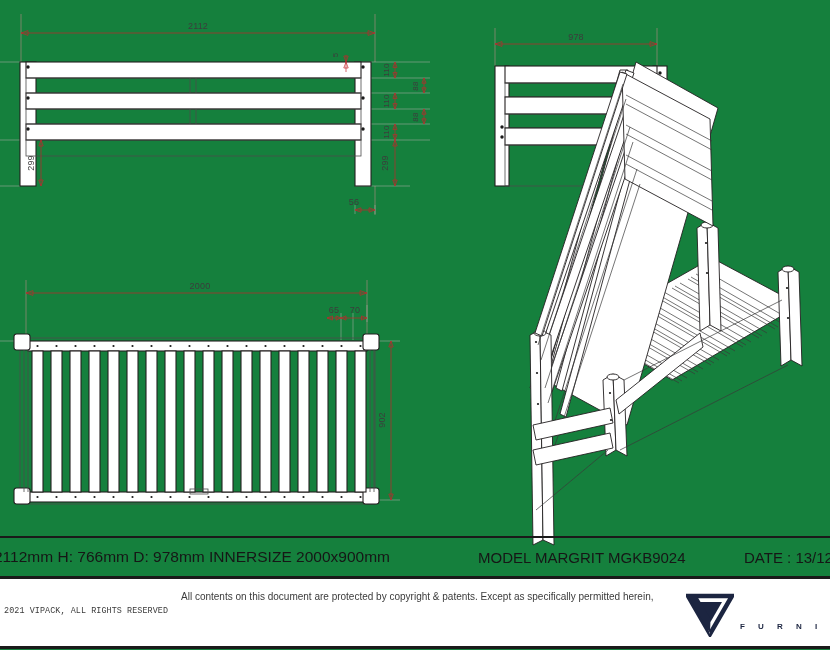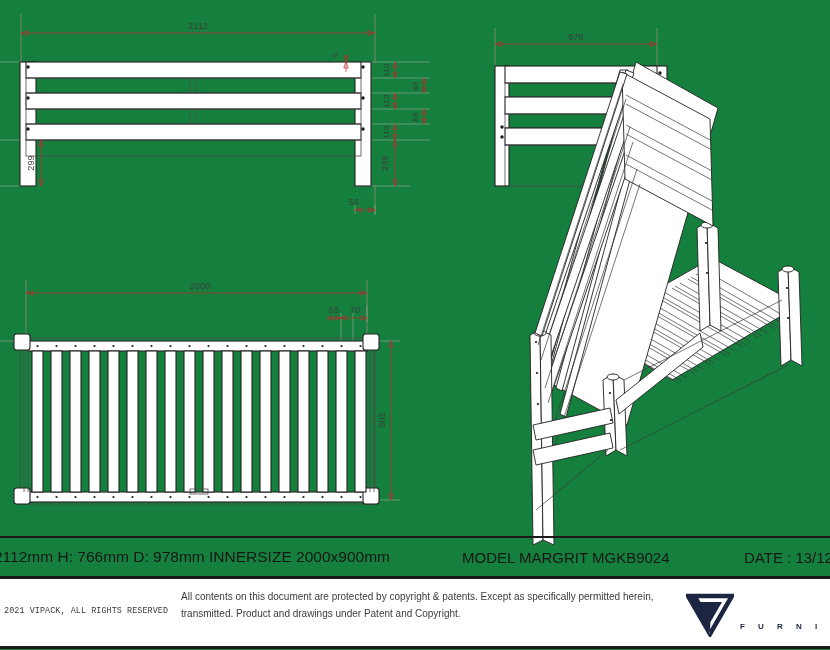--- a/index.html
+++ b/index.html
@@ -64,21 +64,21 @@
   }
   .title-spec {
     position: absolute;
     left: -6px;
     font-size: 15.5px;
     color: #161616;
     font-family: "Liberation Sans", sans-serif;
   }
   .title-model {
     position: absolute;
-    left: 462px;
+    left: 478px;
     font-size: 15px;
     color: #161616;
     font-family: "Liberation Sans", sans-serif;
   }
   .title-date {
     position: absolute;
     left: 744px;
     font-size: 15px;
     color: #161616;
     font-family: "Liberation Sans", sans-serif;
@@ -549,21 +549,20 @@
     <div class="title-date">DATE : 13/12/</div>
   </div>
 
   <div class="rule" id="rule-mid"></div>
 
   <div id="footer">
     <div id="copyright-line">2021 VIPACK, ALL RIGHTS RESERVED</div>
 
     <div id="legal-block">
       <div>All contents on this document are protected by copyright &amp; patents. Except as specifically permitted herein,</div>
-      <div>transmitted. Product and drawings under Patent and Copyright.</div>
     </div>
 
     <div id="logo">
       <svg id="logo-mark" width="48" height="44" viewBox="0 0 48 44">
         <path d="M2 3 L46 3 L24 41 Z" fill="none" stroke="#1c2541" stroke-width="4.5" stroke-linejoin="miter"></path>
         <path d="M13 9 L36 9 L24.5 29 Z" fill="#1c2541"></path>
         <path d="M10 3 L24 27 L24 41 Z" fill="#ffffff"></path>
         <path d="M11 3 L24.5 26 L24 40 L2 3 Z" fill="#1c2541"></path>
       </svg>
       <div id="logo-sub">F U R N I T</div>

